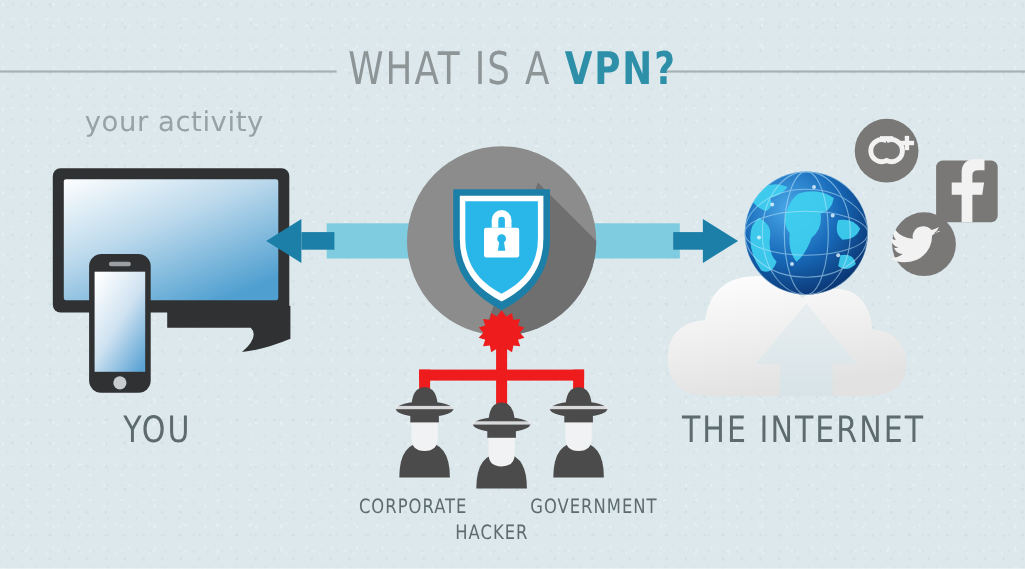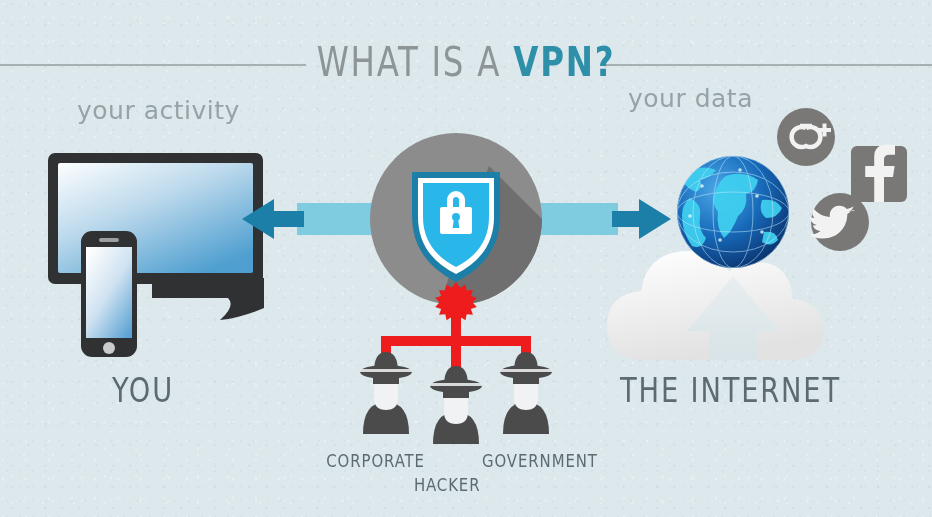--- a/index.html
+++ b/index.html
@@ -126,21 +126,20 @@
 
   <div id="title-block">
     <div class="title-rule" id="rule-left"></div>
     <div class="title-rule" id="rule-right"></div>
     <div id="title-text"><span id="title-what">WHAT IS A </span><span id="title-vpn">VPN?</span></div>
   </div>
 
   <div class="caption-light" id="cap-activity">your activity</div>
 
   <div class="caption-light" id="cap-data">
-    <div>your data</div>
   </div>
 
   <div class="caption-big" id="cap-you">YOU</div>
   <div class="caption-big" id="cap-internet">THE INTERNET</div>
 
   <div class="caption-small" id="lbl-corporate">CORPORATE</div>
   <div class="caption-small" id="lbl-hacker">HACKER</div>
   <div class="caption-small" id="lbl-gov">GOVERNMENT</div>
 
   <svg id="stage" width="932" height="517" viewBox="0 0 932 517">

